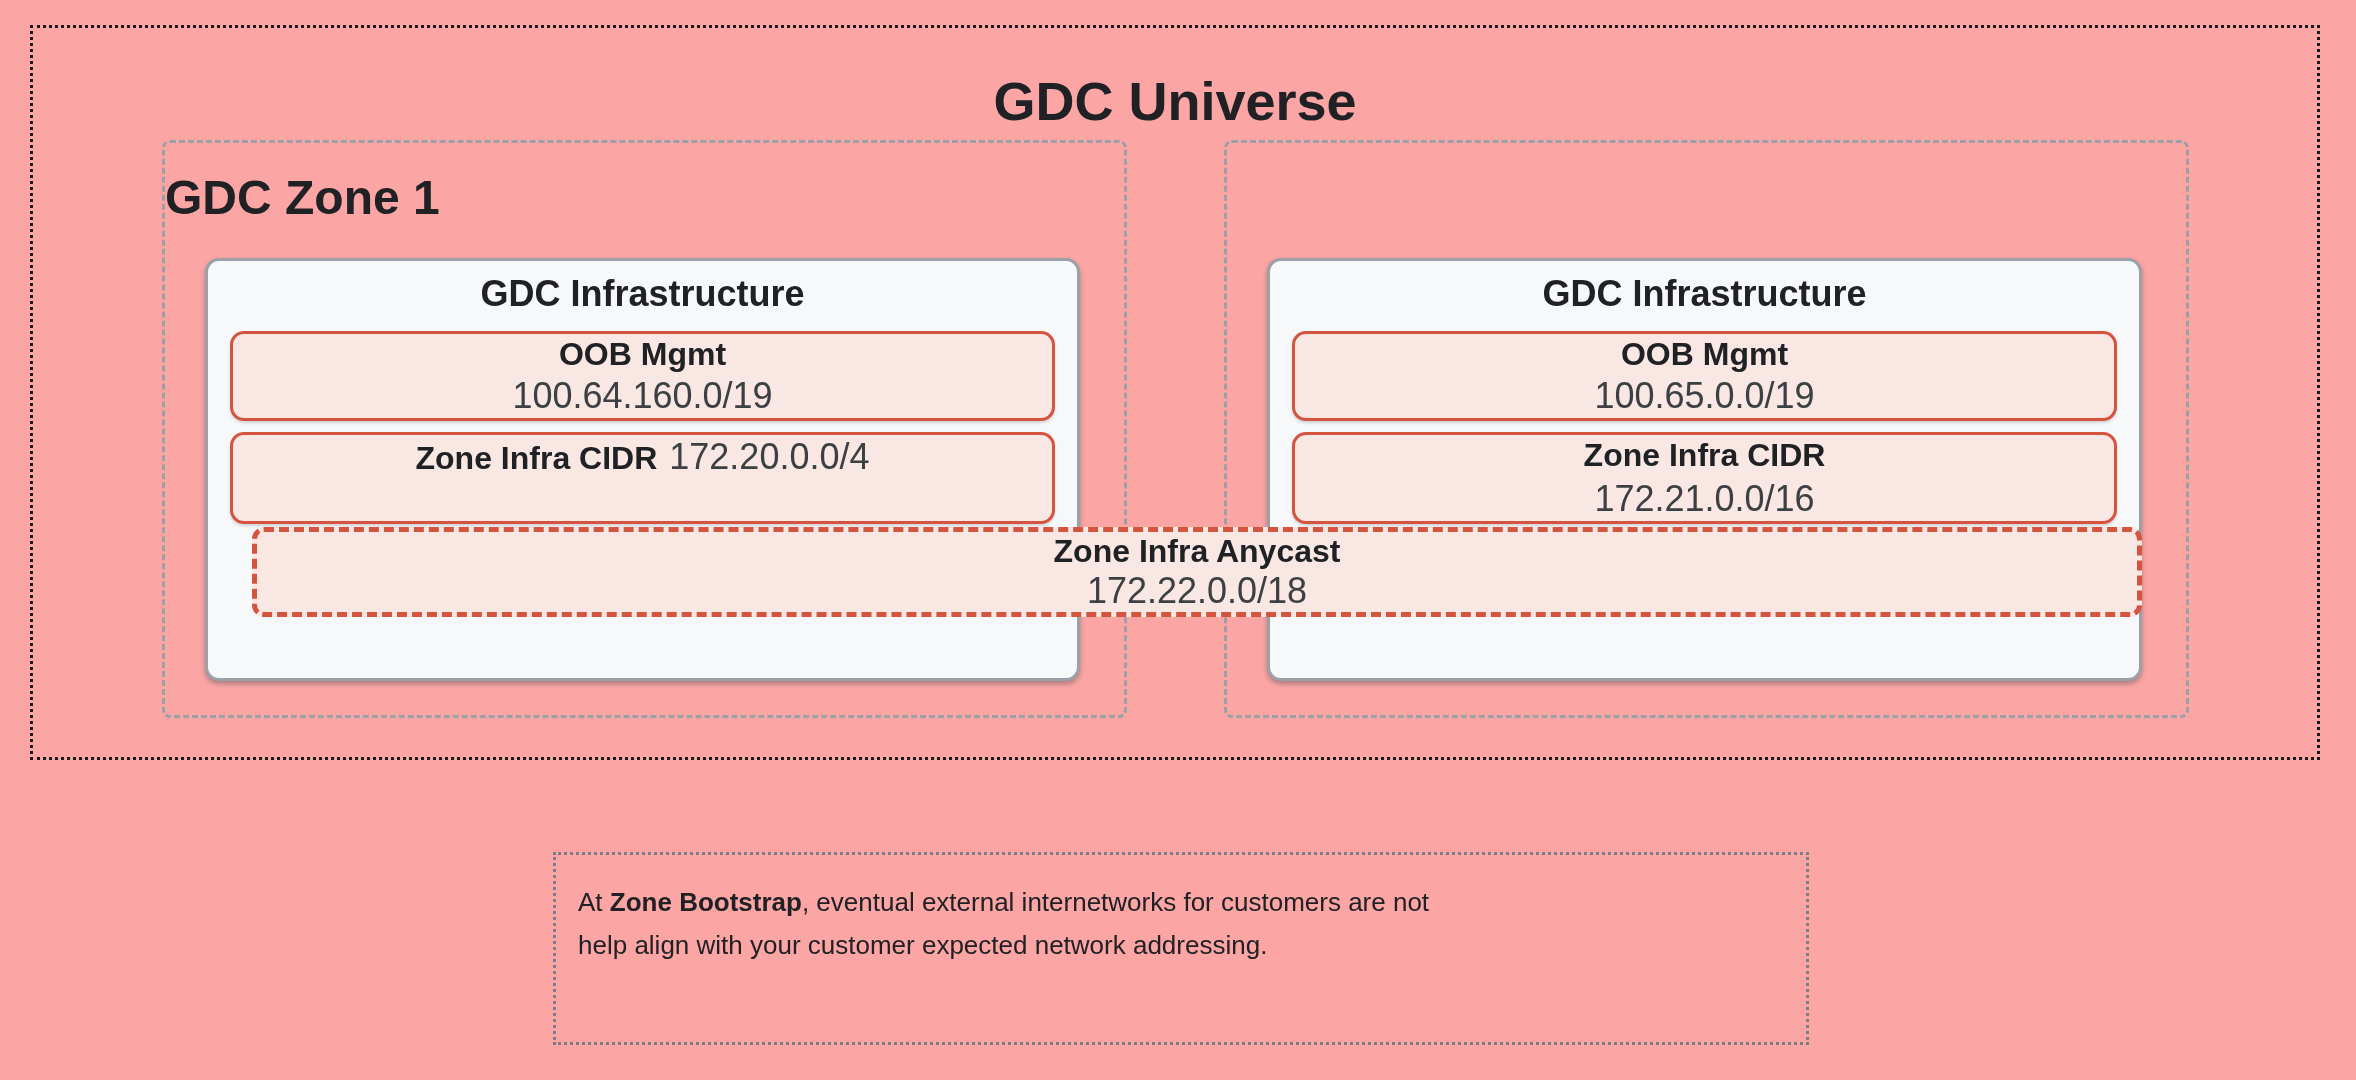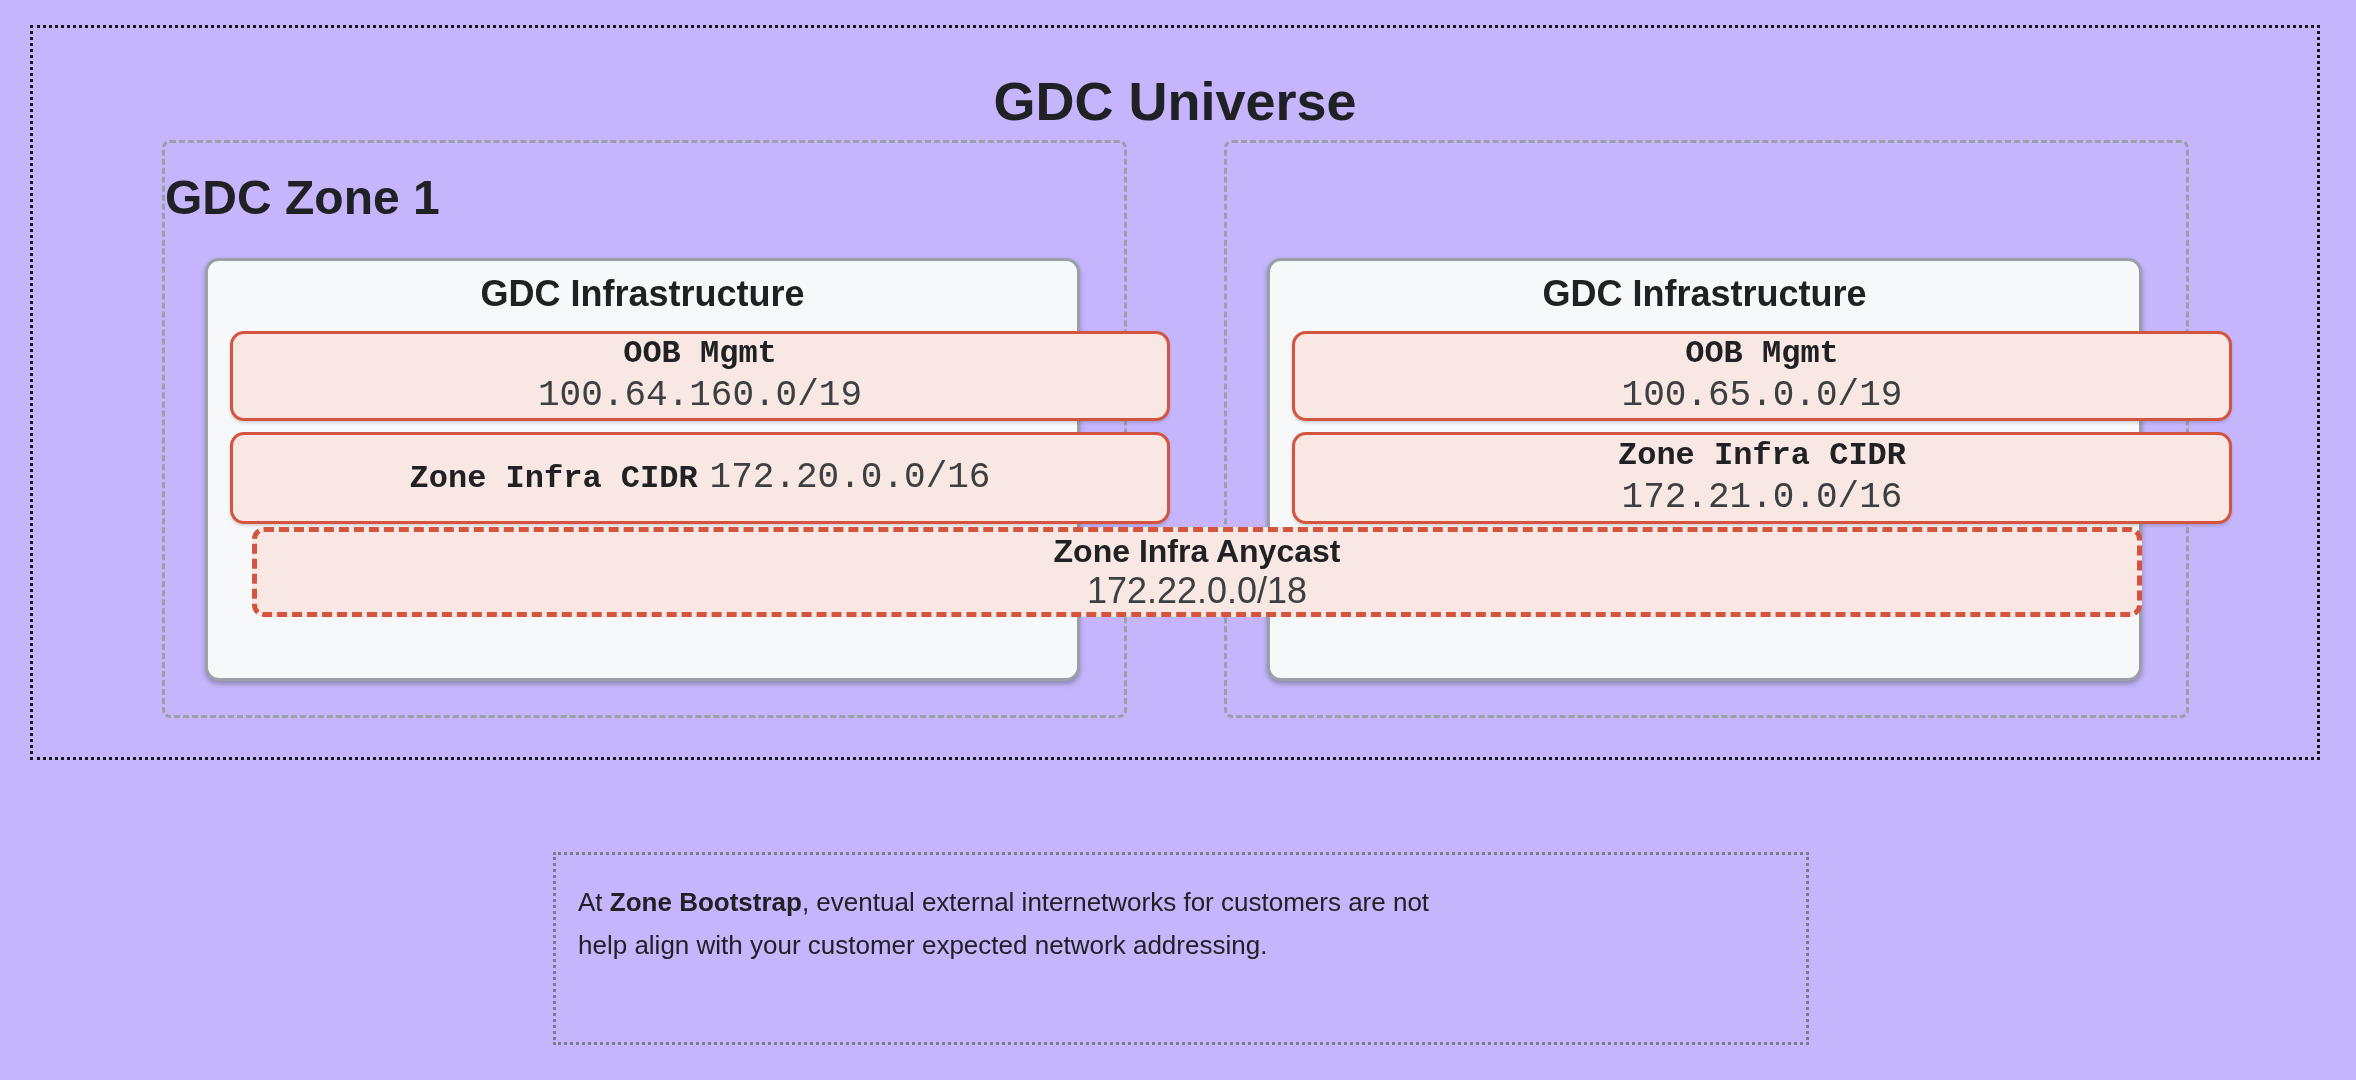--- a/index.html
+++ b/index.html
@@ -8,21 +8,21 @@
     --gray-border:#9AA0A6;
     --infra-bg:#F7F8FA;
     --text:#202124;
     --value-text:#3C4043;
     --note-border:#7A7F85;
     --universe-border:#17181A;
   }
   *{box-sizing:border-box;margin:0;padding:0;}
   html,body{background:#ffffff;}
   .canvas{
-    position:relative;width:2356px;height:1080px;background:#c4b5fd;
+    position:relative;width:2356px;height:1080px;background:#fca5a5;
     font-family:"Liberation Sans",sans-serif;color:var(--text);overflow:hidden;padding-left:43px;
   }
   .universe{
     position:absolute;left:30px;top:25px;width:2290px;height:735px;
     border:3px dotted var(--universe-border);background:transparent;
   }
   .universe-title{
     position:absolute;left:0;right:0;top:44px;text-align:center;
     font-size:54px;font-weight:700;line-height:58px;
   }
@@ -40,27 +40,26 @@
     position:absolute;left:40px;top:115px;width:875px;height:423px;
     background:var(--infra-bg);
     border:3px solid var(--gray-border);border-radius:14px;
     box-shadow:0 3px 5px rgba(60,64,67,0.40);
   }
   .infra-title{
     position:absolute;left:0;right:0;top:10px;text-align:center;
     font-size:36px;font-weight:700;line-height:46px;
   }
   .red-box{
-    position:absolute;left:22px;width:940px;
+    position:absolute;left:22px;width:825px;
     background:var(--accent-red-fill);
     border:3px solid var(--accent-red);border-radius:14px;
     box-shadow:0 2px 3px rgba(60,64,67,0.20);
-    display:flex;flex-direction:column;justify-content:center;align-items:center;
+    display:flex;flex-direction:column;justify-content:space-between;align-items:center;
     text-align:center;
-    font-family:Liberation Mono, monospace;
   }
   .oob-box{top:70px;height:90px;}
   .cidr-box{top:171px;height:92px;}
   .box-label{font-size:32px;font-weight:700;line-height:40px;color:var(--text);}
   .box-value{font-size:36px;font-weight:400;line-height:44px;color:var(--value-text);}
   .inline-line{display:flex;flex-direction:row;align-items:baseline;justify-content:center;}
   .inline-line .box-label{margin-right:12px;}
   .anycast{
     position:absolute;left:224px;top:527px;width:1890px;height:90px;z-index:10;
     background:var(--accent-red-fill);
@@ -95,21 +94,21 @@
         <div class="infra-title">GDC Infrastructure</div>
 
         <div class="red-box oob-box">
           <div class="box-label">OOB Mgmt</div>
           <div class="box-value">100.64.160.0/19</div>
         </div>
 
         <div class="red-box cidr-box">
           <div class="inline-line">
             <span class="box-label">Zone Infra CIDR</span>
-            <span class="box-value">172.20.0.0/16</span>
+            <span class="box-value">172.20.0.0/4</span>
           </div>
         </div>
       </div>
     </div>
 
     <div class="zone zone-2">
 
       <div class="infra">
         <div class="infra-title">GDC Infrastructure</div>
 

